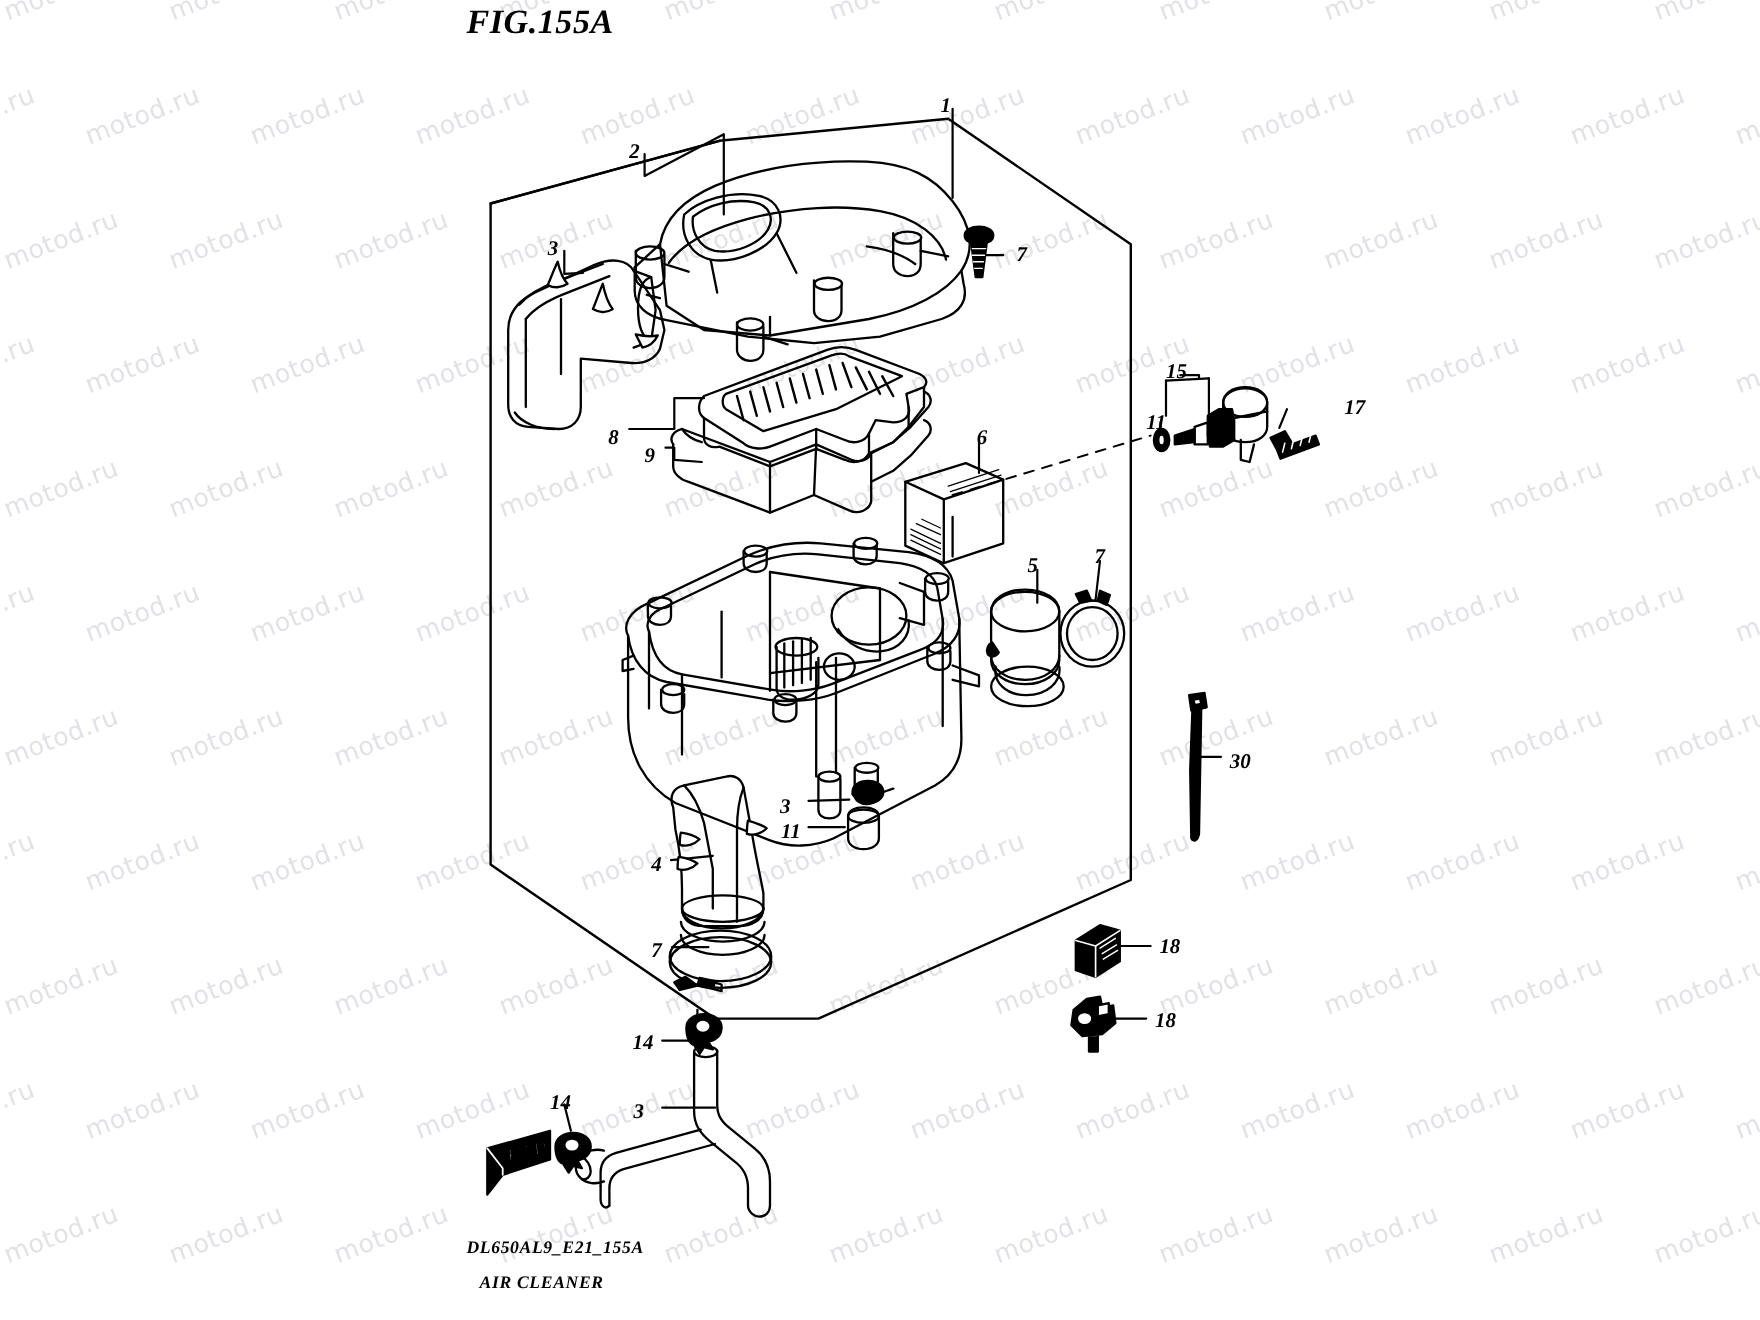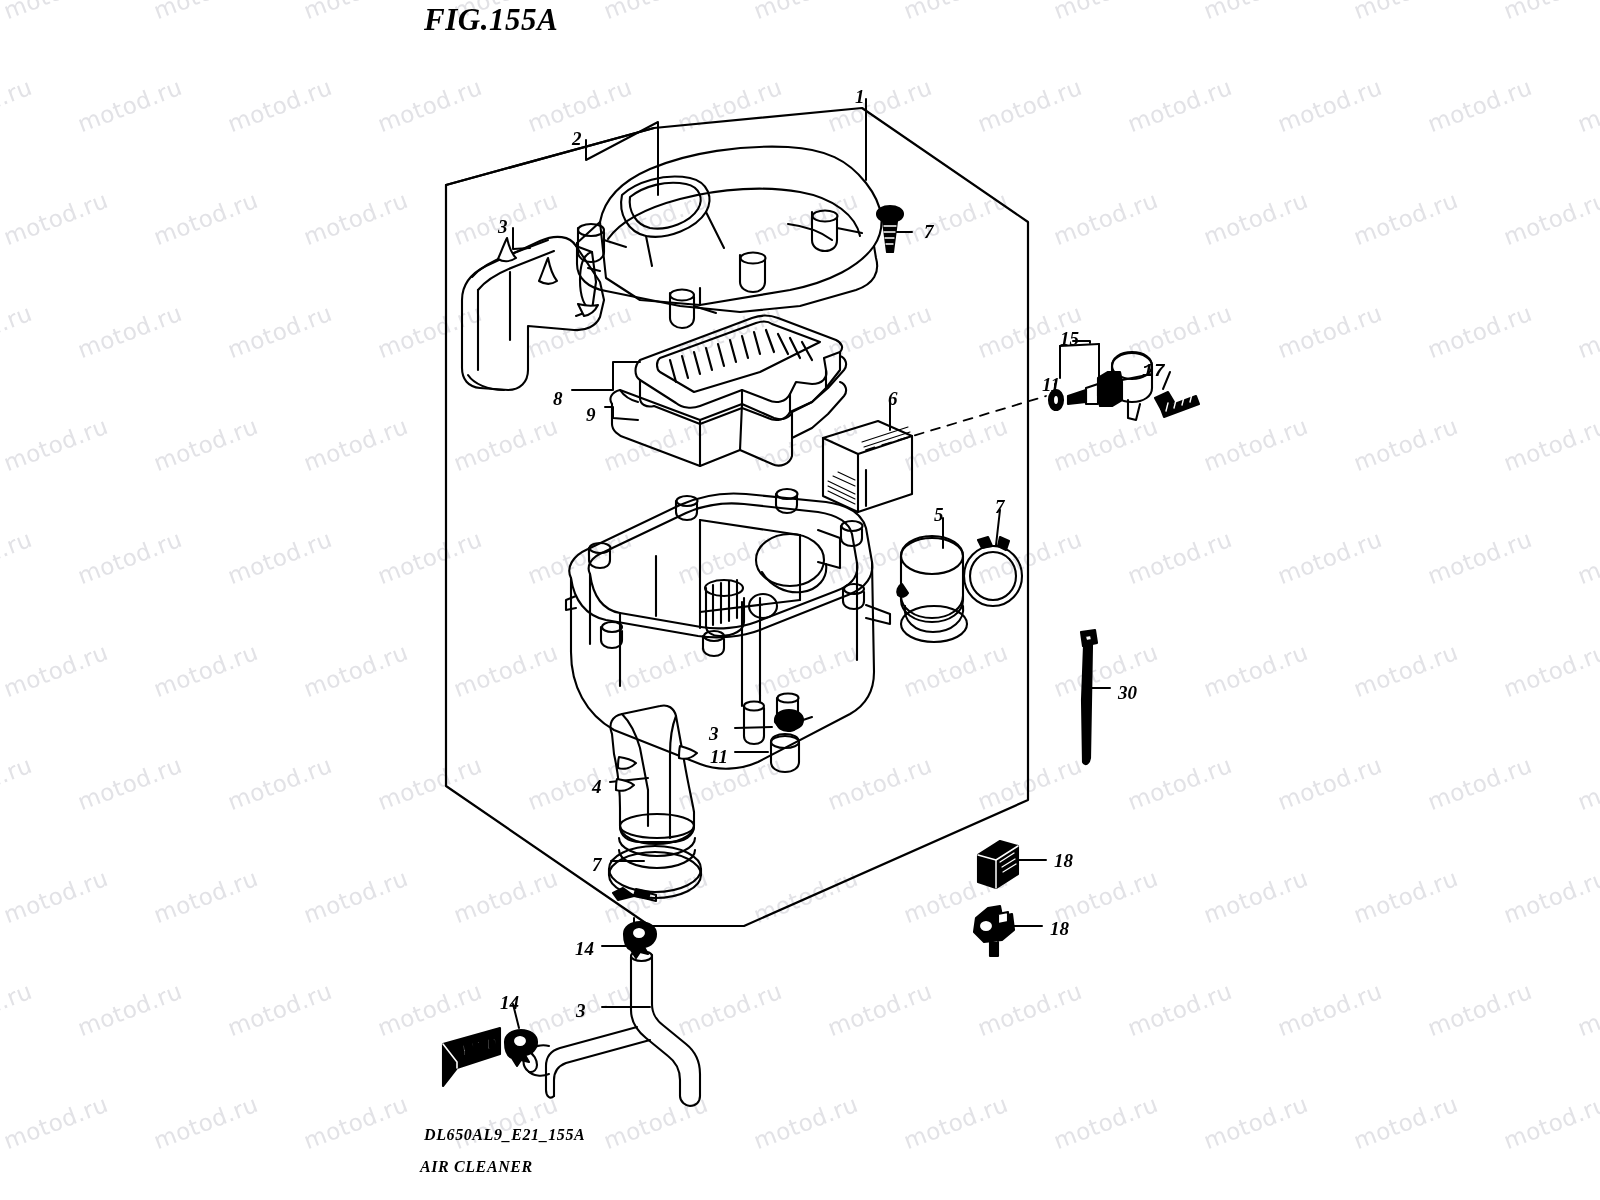--- a/index.html
+++ b/index.html
@@ -40,21 +40,21 @@
     font-style:italic;font-weight:bold;
     color:#000;
     white-space:nowrap;
     user-select:none;
   }
   #page-title{
     left:424px;top:2px;font-size:31px;letter-spacing:0.5px;
   }
   .callout{font-size:19px;}
   #footer-code{left:424px;top:1126px;font-size:16px;letter-spacing:0.6px;}
-  #footer-name{left:420px;top:1158px;font-size:16px;letter-spacing:0.6px;text-align:right;}
+  #footer-name{left:436px;top:1158px;font-size:16px;letter-spacing:0.6px;text-align:right;}
 </style>
 </head>
 <body>
 
 <div id="stage">
 
   <div id="watermarks">
       <span class="wm" style="color: rgb(226, 226, 230); left: 0px; top: 0px;">motod.ru</span>
       <span class="wm" style="color: rgb(226, 226, 230); left: 150px; top: 0px;">motod.ru</span>
       <span class="wm" style="color: rgb(226, 226, 230); left: 300px; top: 0px;">motod.ru</span>
@@ -660,19 +660,19 @@
       <div class="lbl callout" style="left: 553px; top: 388px;">8</div>
       <div class="lbl callout" style="left: 586px; top: 404px;">9</div>
       <div class="lbl callout" style="left: 924px; top: 221px;">7</div>
       <div class="lbl callout" style="left: 710px; top: 746px;">11</div>
       <div class="lbl callout" style="left: 709px; top: 723px;">3</div>
       <div class="lbl callout" style="left: 576px; top: 1000px;">3</div>
       <div class="lbl callout" style="left: 575px; top: 938px;">14</div>
       <div class="lbl callout" style="left: 500px; top: 992px;">14</div>
       <div class="lbl callout" style="left: 1060px; top: 328px;">15</div>
       <div class="lbl callout" style="left: 1042px; top: 374px;">11</div>
-      <div class="lbl callout" style="left: 1142px; top: 360px; font-family: Liberation Mono, monospace;">17</div>
+      <div class="lbl callout" style="left: 1222px; top: 360px;">17</div>
       <div class="lbl callout" style="left: 1050px; top: 918px;">18</div>
       <div class="lbl callout" style="left: 1054px; top: 850px;">18</div>
       <div class="lbl callout" style="left: 1118px; top: 682px;">30</div>
     </div>
 
 </div>
 
 </body></html>

